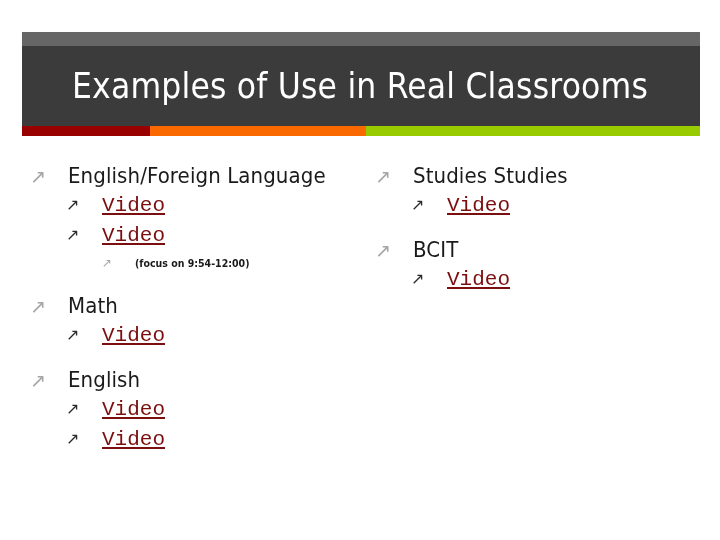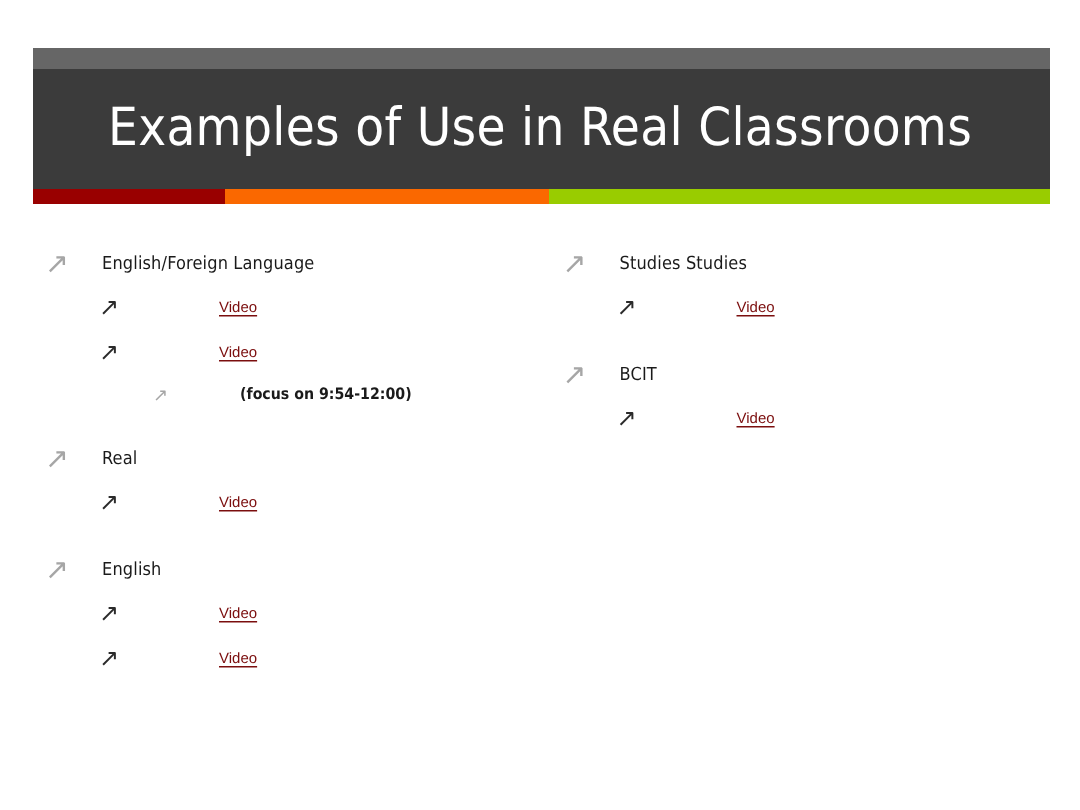--- a/index.html
+++ b/index.html
@@ -115,55 +115,53 @@
 
   
   li.l1 > .row { margin-bottom: 0; }
   li.l1 > .row > .bullet {
     width: 38px;
     color: #A6A6A6;
     font-size: 19px;
     transform: translateY(1px);
   }
   li.l1 > .row > .label {
-    font-size: 12px;
+    font-size: 22px;
     color: #1a1a1a;
     font-family: "Liberation Sans Narrow", "DejaVu Sans Condensed", "Liberation Sans", sans-serif;
     letter-spacing: .1px;
     white-space: nowrap;
   }
 
   
   ul.l2 { padding-left: 36px; }
   li.l2 > .row > .bullet {
     width: 36px;
     color: #2b2b2b;
     font-size: 16px;
   }
   li.l2 > .row > .label {
-    font-size: 10px;
-    font-family: Liberation Sans, sans-serif;
+    font-size: 21px;
+    font-family: Liberation Mono, monospace;
     white-space: nowrap;
-    margin-left: 44px;
   }
 
   
   ul.l3 { padding-left: 36px; }
   li.l3 > .row > .bullet {
     width: 33px;
     color: #A6A6A6;
     font-size: 12px;
   }
   li.l3 > .row > .label {
     font-size: 10.5px;
     font-weight: bold;
     color: #1a1a1a;
     font-family: "Liberation Sans Narrow", "DejaVu Sans Condensed", "Liberation Sans", sans-serif;
     white-space: nowrap;
-    margin-left: 25px;
   }
 
   .link {
     color: #7B0E0E;
     text-decoration: underline;
     text-underline-offset: 2px;
     cursor: pointer;
   }
 
   
@@ -223,21 +221,21 @@
               </ul>
             </li>
           </ul>
         </li>
 
         <div class="gap-md"></div>
 
         <li class="item l1">
           <div class="row">
             <span class="bullet">↗</span>
-            <span class="label">Real</span>
+            <span class="label">Math</span>
           </div>
           <ul class="lvl l2">
             <li class="item l2">
               <div class="row">
                 <span class="bullet">↗</span>
                 <span class="label link">Video</span>
               </div>
             </li>
           </ul>
         </li>

